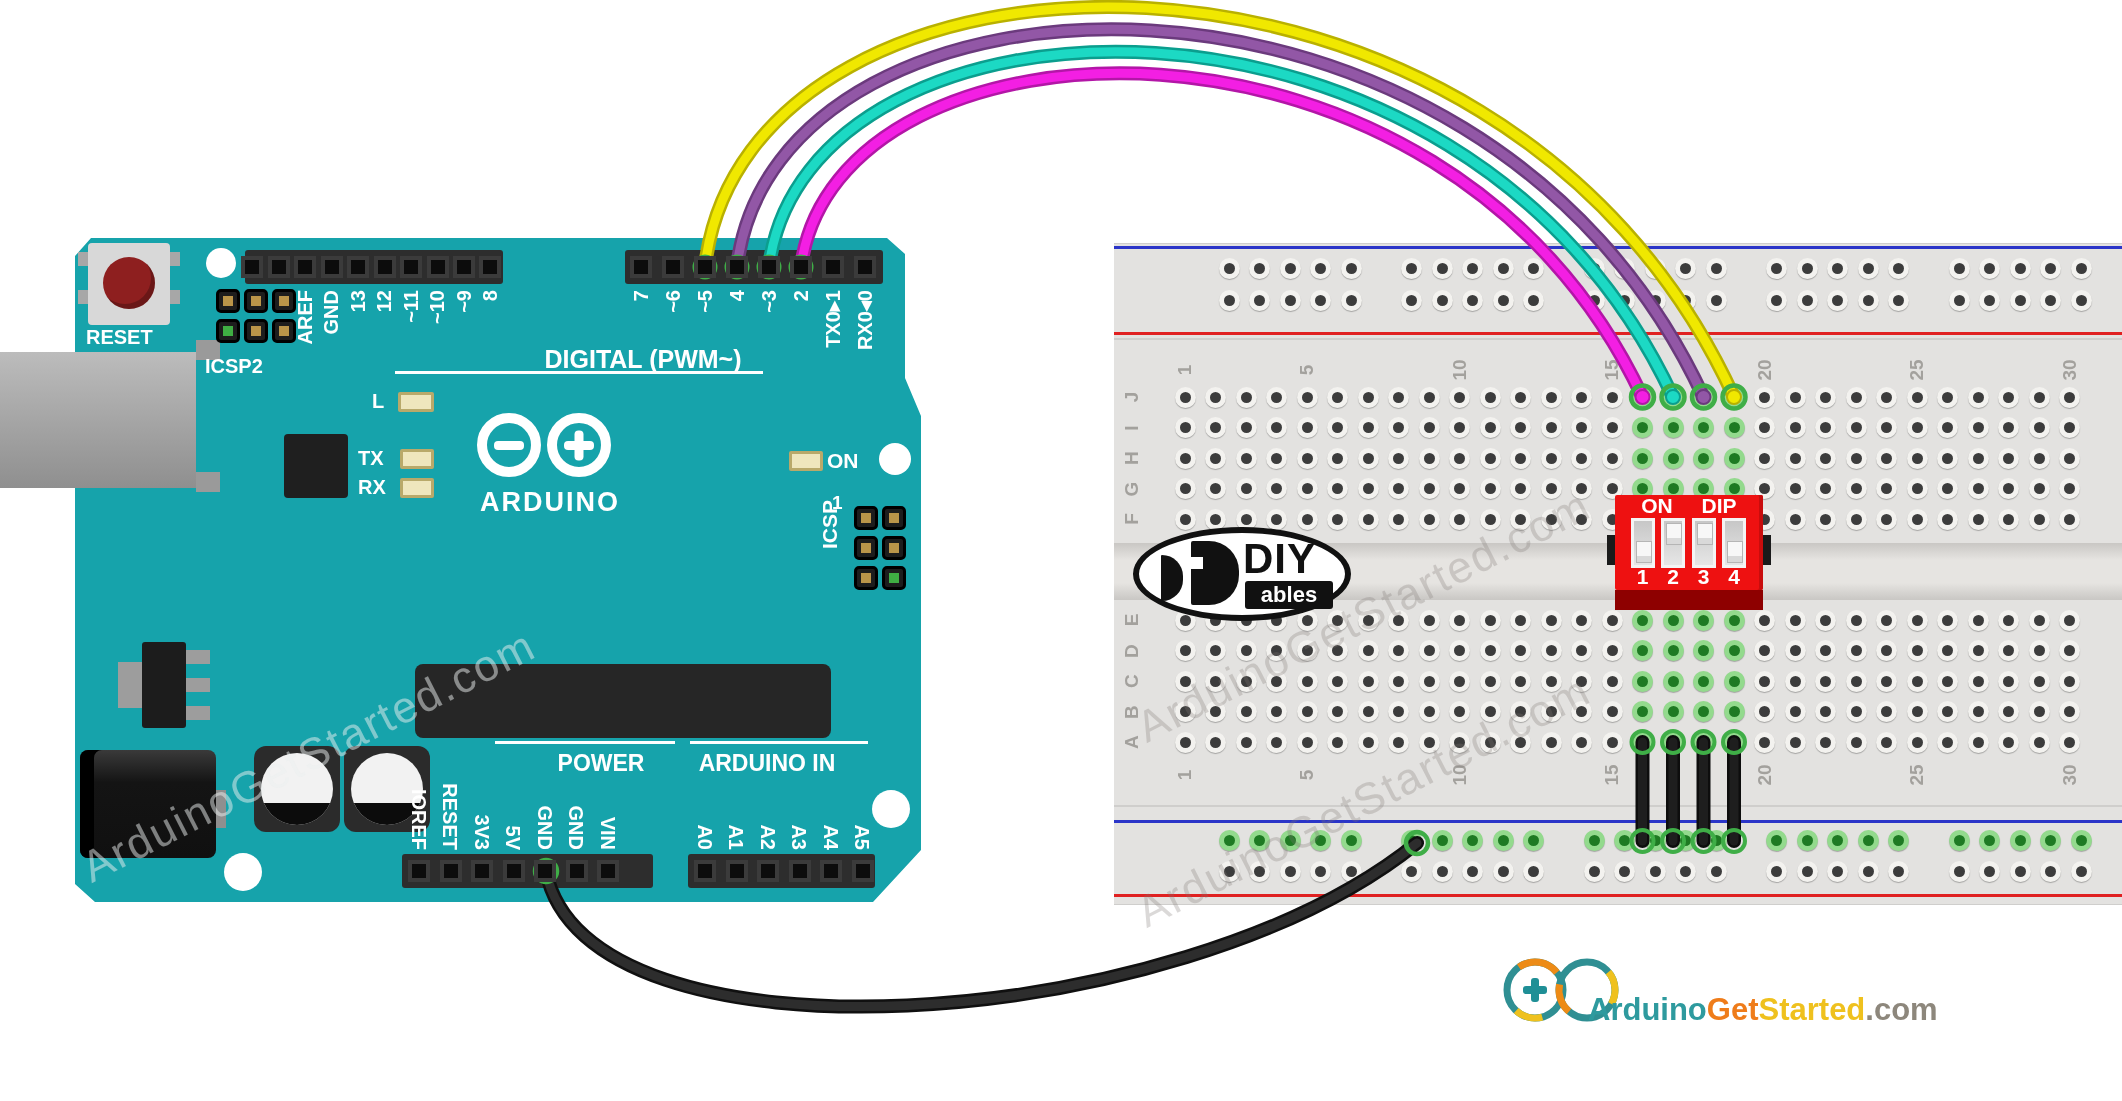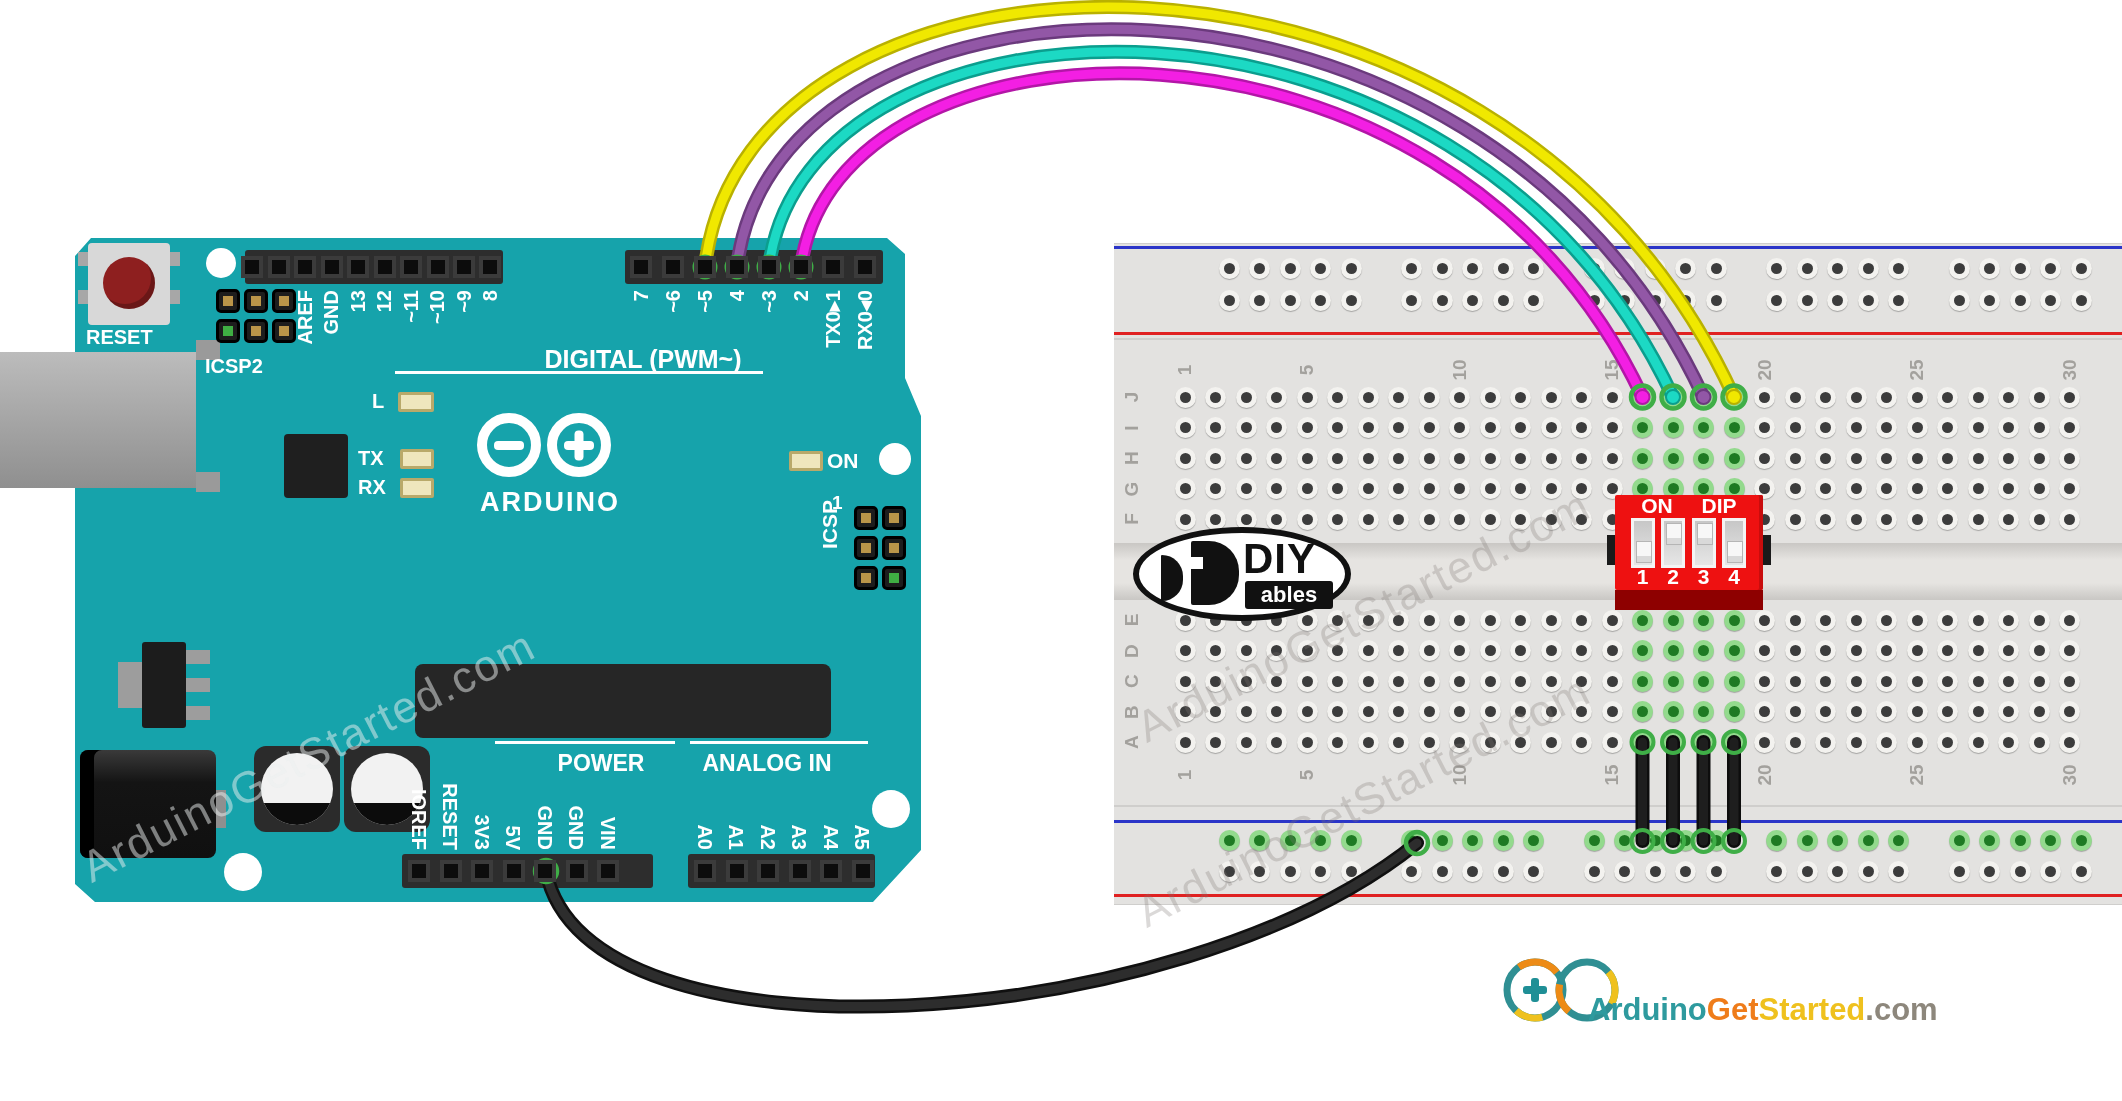--- a/index.html
+++ b/index.html
@@ -153,21 +153,21 @@
   <div class="abs cap" style="left:254px;top:746px;width:86px;height:86px;">
       <div class="disc"></div>
     </div>
   <div class="abs cap" style="left:344px;top:746px;width:86px;height:86px;">
       <div class="disc"></div>
     </div>
 
   <div class="abs" style="left:495px;top:741px;width:180px;height:3px;background:#fff;"></div>
   <div class="abs silk" style="left:511px;top:750px;width:180px;font-size:23px;text-align:center;">POWER</div>
   <div class="abs" style="left:690px;top:741px;width:178px;height:3px;background:#fff;"></div>
-  <div class="abs silk" style="left:677px;top:750px;width:180px;font-size:23px;text-align:center;">ANALOG IN</div>
+  <div class="abs silk" style="left:677px;top:750px;width:180px;font-size:23px;text-align:center;">ARDUINO IN</div>
 
   <div class="abs hstrip" style="left:402px;top:854px;width:251px;height:34px;"></div>
   <div class="abs hstrip" style="left:688px;top:854px;width:187px;height:34px;"></div>
 
   <span class="pin-label-b" style="left:359px;top:779px;">IOREF</span>
   <span class="pin-label-b" style="left:390px;top:779px;">RESET</span>
   <span class="pin-label-b" style="left:422px;top:779px;">3V3</span>
   <span class="pin-label-b" style="left:453px;top:779px;">5V</span>
   <span class="pin-label-b" style="left:485px;top:779px;">GND</span>
   <span class="pin-label-b" style="left:516px;top:779px;">GND</span>

